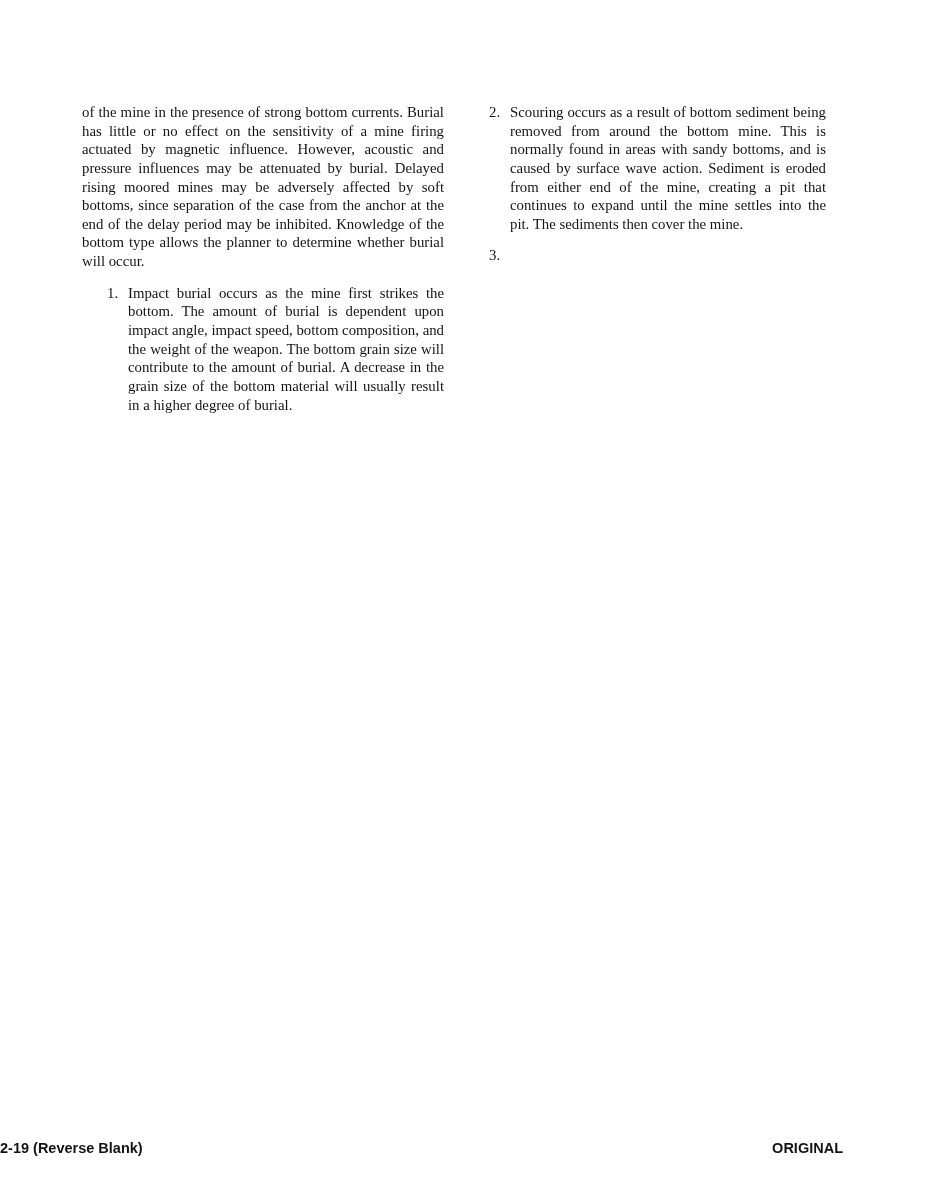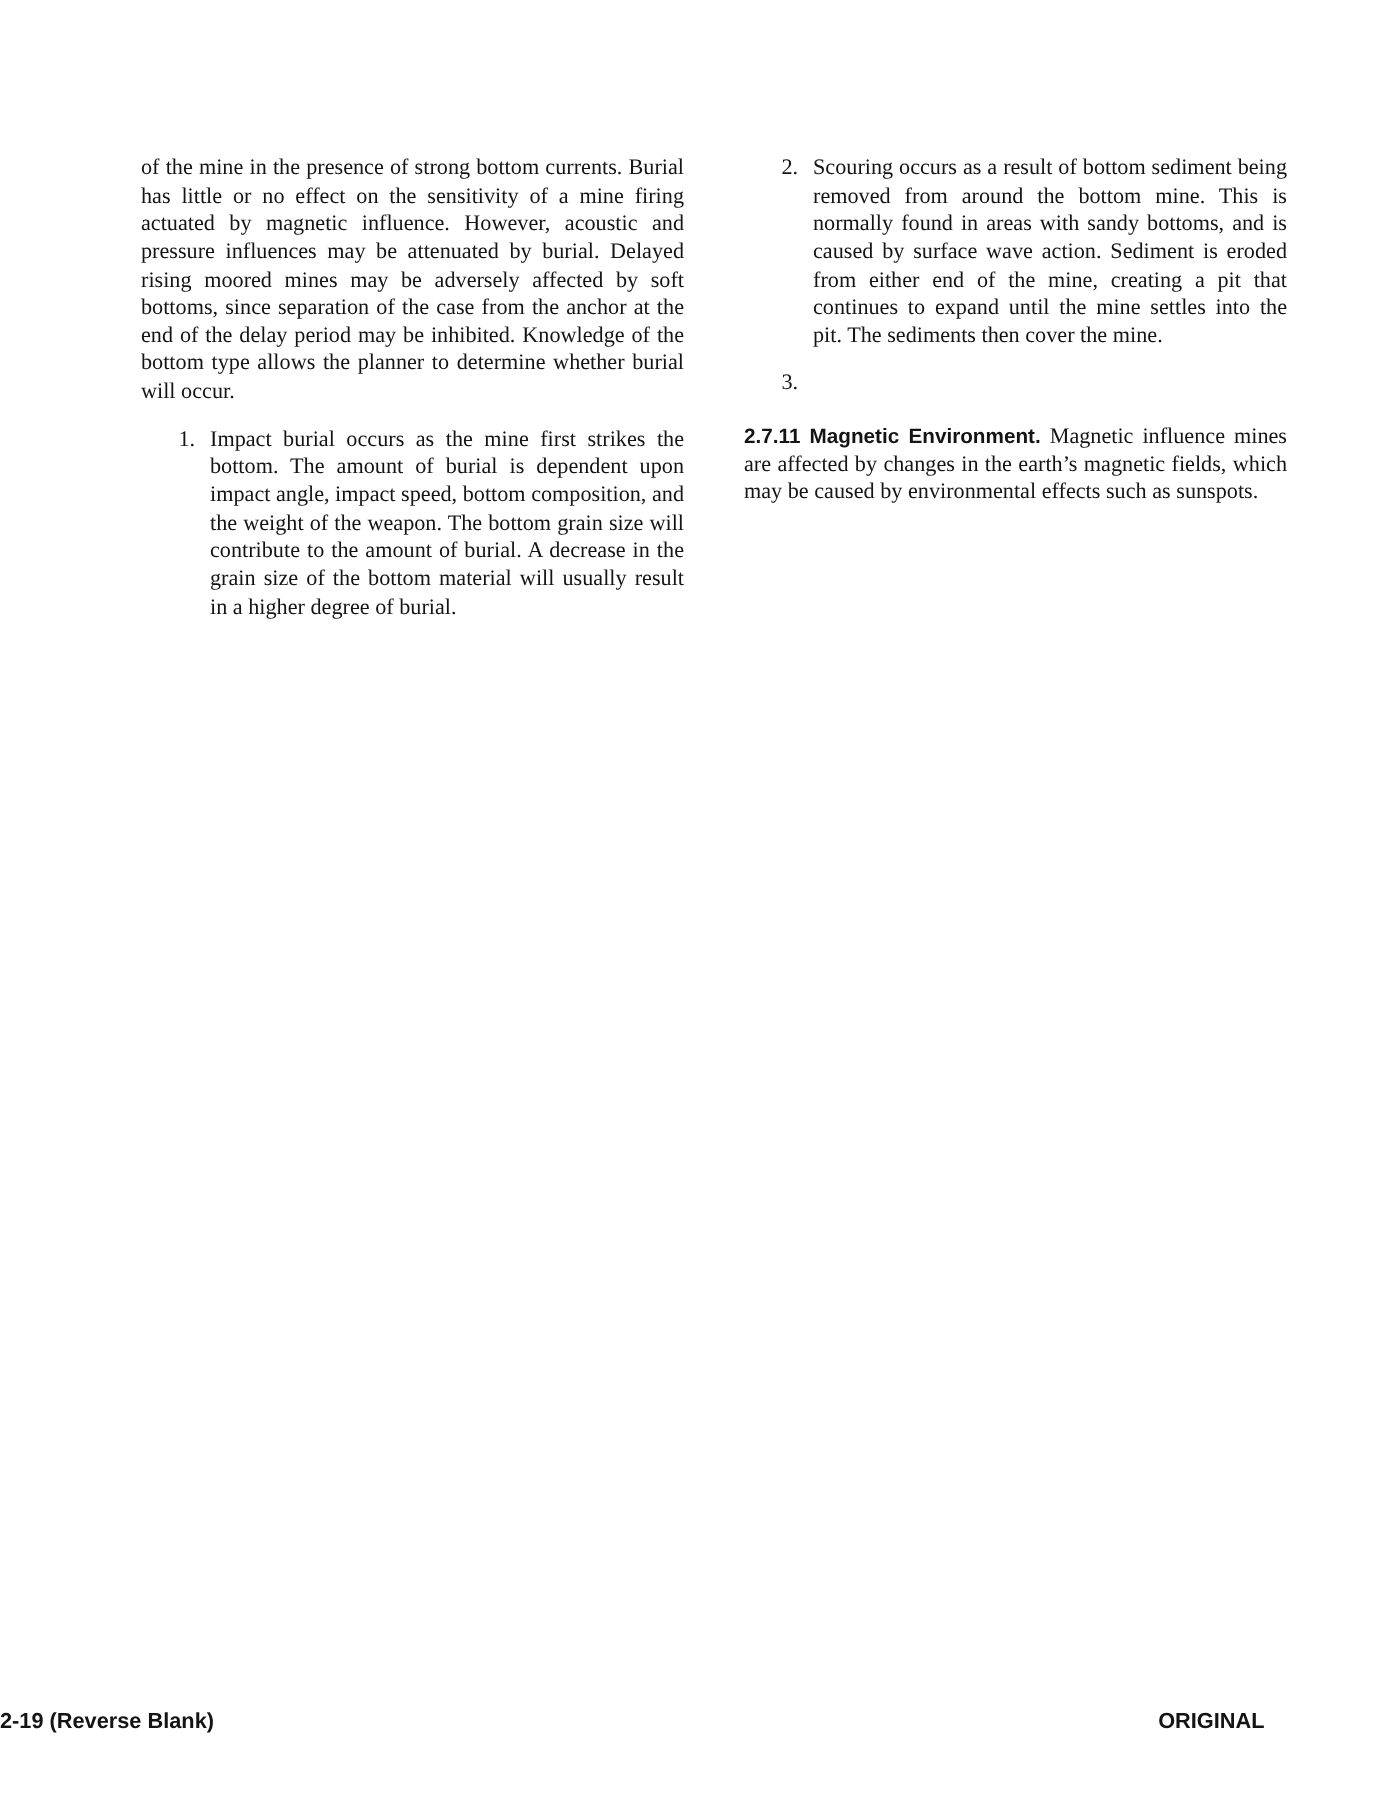--- a/index.html
+++ b/index.html
@@ -15,22 +15,21 @@
     font-family: "Liberation Serif", serif;
     color: #141414;
     overflow: hidden;
   }
   .columns {
     position: absolute;
     top: 103px;
     left: 82px;
     width: 764px;
     display: flex;
-    gap: 40px;
-    margin-left: 12px;
+    gap: 20px;
   }
   .col {
     width: 362px;
     font-size: 14.8px;
     line-height: 1.26;
     text-align: justify;
   }
   .para {
     margin: 0 0 13px 0;
   }
@@ -96,24 +95,20 @@
     </div>
 
     <div class="col">
       <div class="list-item">
         <span class="num">2.</span>
         <div class="li-text">Scouring occurs as a result of bottom sediment being removed from around the bottom mine. This is normally found in areas with sandy bottoms, and is caused by surface wave action. Sediment is eroded from either end of the mine, creating a pit that continues to expand until the mine settles into the pit. The sediments then cover the mine.</div>
       </div>
       <div class="list-item">
         <span class="num">3.</span>
       </div>
-      <p class="para section">
-        <span class="sec-heading">2.7.11  Magnetic  Environment.</span>
-        <span>Magnetic influence mines are affected by changes in the earth’s magnetic fields, which may be caused by environmental effects such as sunspots.</span>
-      </p>
     </div>
 
   </div>
 
   <div class="footer">
     <div class="footer-center">2-19 (Reverse Blank)</div>
     <div class="footer-right">ORIGINAL</div>
   </div>
 
 </div>

